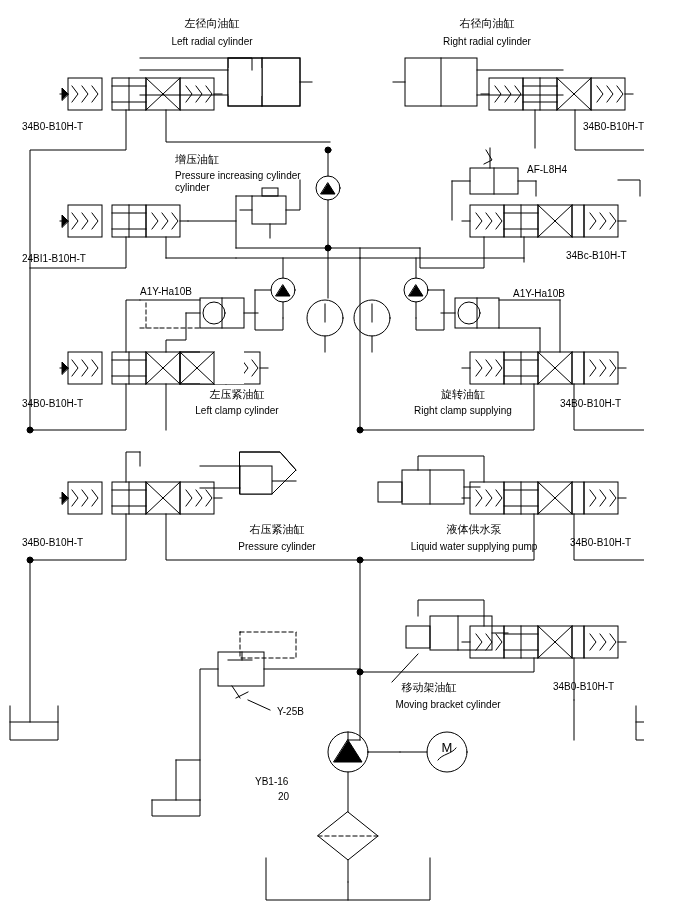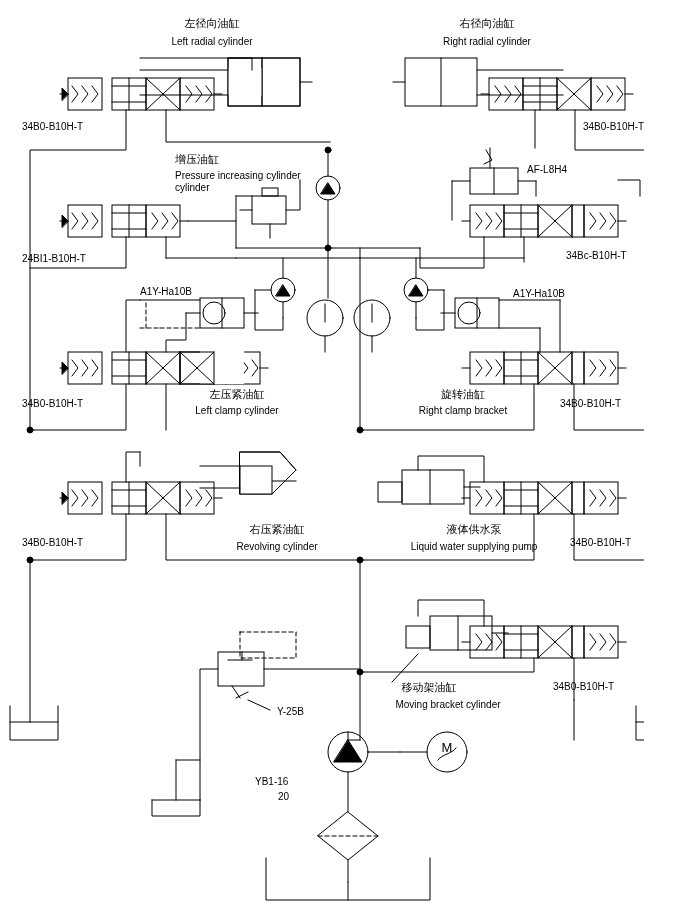--- a/index.html
+++ b/index.html
@@ -435,26 +435,26 @@
 <div class="lbl" style="left:22px;top:253px">24BI1-B10H-T</div>
 <div class="lbl" style="left:566px;top:250px">34Bc-B10H-T</div>
 
 <div class="lbl" style="left:140px;top:286px">A1Y-Ha10B</div>
 <div class="lbl" style="left:513px;top:288px">A1Y-Ha10B</div>
 
 <div class="lbl" style="left:22px;top:398px">34B0-B10H-T</div>
 <div class="lbl cn c" style="left:237px;top:389px">左压紧油缸</div>
 <div class="lbl c" style="left:237px;top:405px">Left clamp cylinder</div>
 <div class="lbl cn c" style="left:463px;top:389px">旋转油缸</div>
-<div class="lbl c" style="left:463px;top:405px">Right clamp bracket</div>
+<div class="lbl c" style="left:463px;top:405px">Right clamp supplying</div>
 <div class="lbl" style="left:560px;top:398px">34B0-B10H-T</div>
 
 <div class="lbl" style="left:22px;top:537px">34B0-B10H-T</div>
 <div class="lbl cn c" style="left:277px;top:524px">右压紧油缸</div>
-<div class="lbl c" style="left:277px;top:541px">Revolving cylinder</div>
+<div class="lbl c" style="left:277px;top:541px">Pressure cylinder</div>
 <div class="lbl cn c" style="left:474px;top:524px">液体供水泵</div>
 <div class="lbl c" style="left:474px;top:541px">Liquid water supplying pump</div>
 <div class="lbl" style="left:570px;top:537px">34B0-B10H-T</div>
 
 <div class="lbl" style="left:553px;top:681px">34B0-B10H-T</div>
 <div class="lbl cn c" style="left:429px;top:682px">移动架油缸</div>
 <div class="lbl c" style="left:448px;top:699px">Moving bracket cylinder</div>
 
 <div class="lbl" style="left:277px;top:706px">Y-25B</div>
 <div class="lbl" style="left:255px;top:776px">YB1-16</div>

